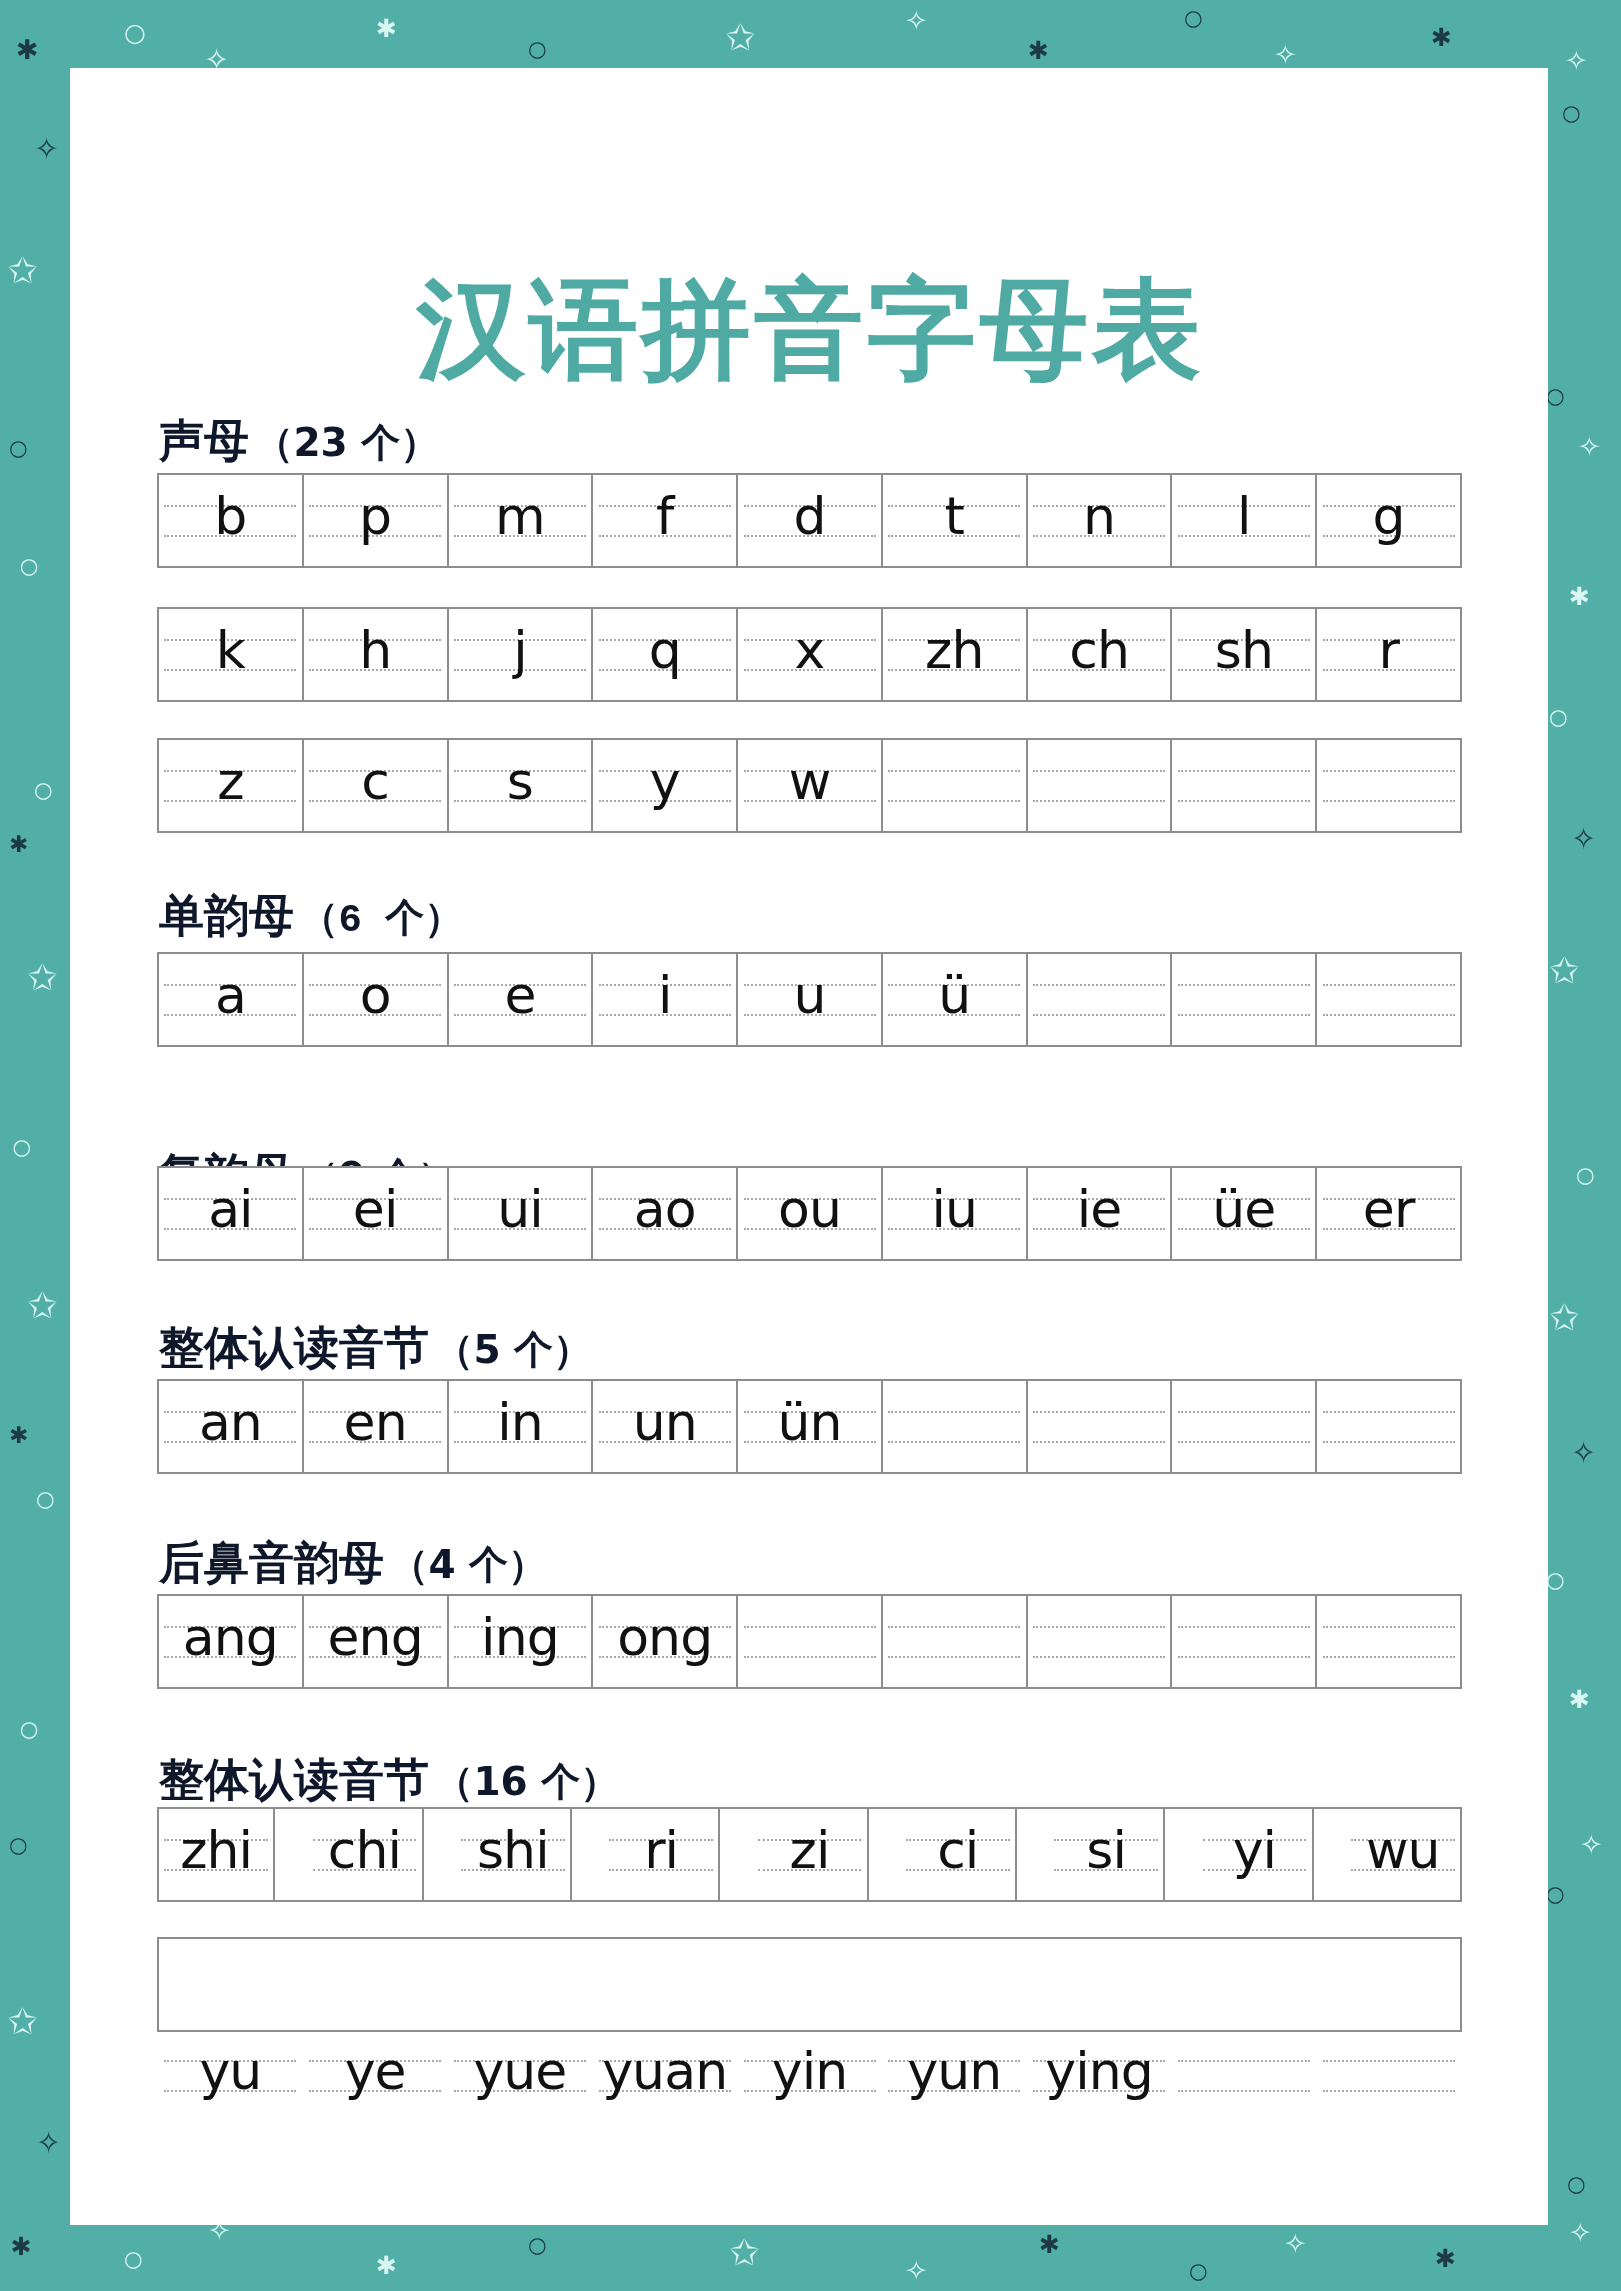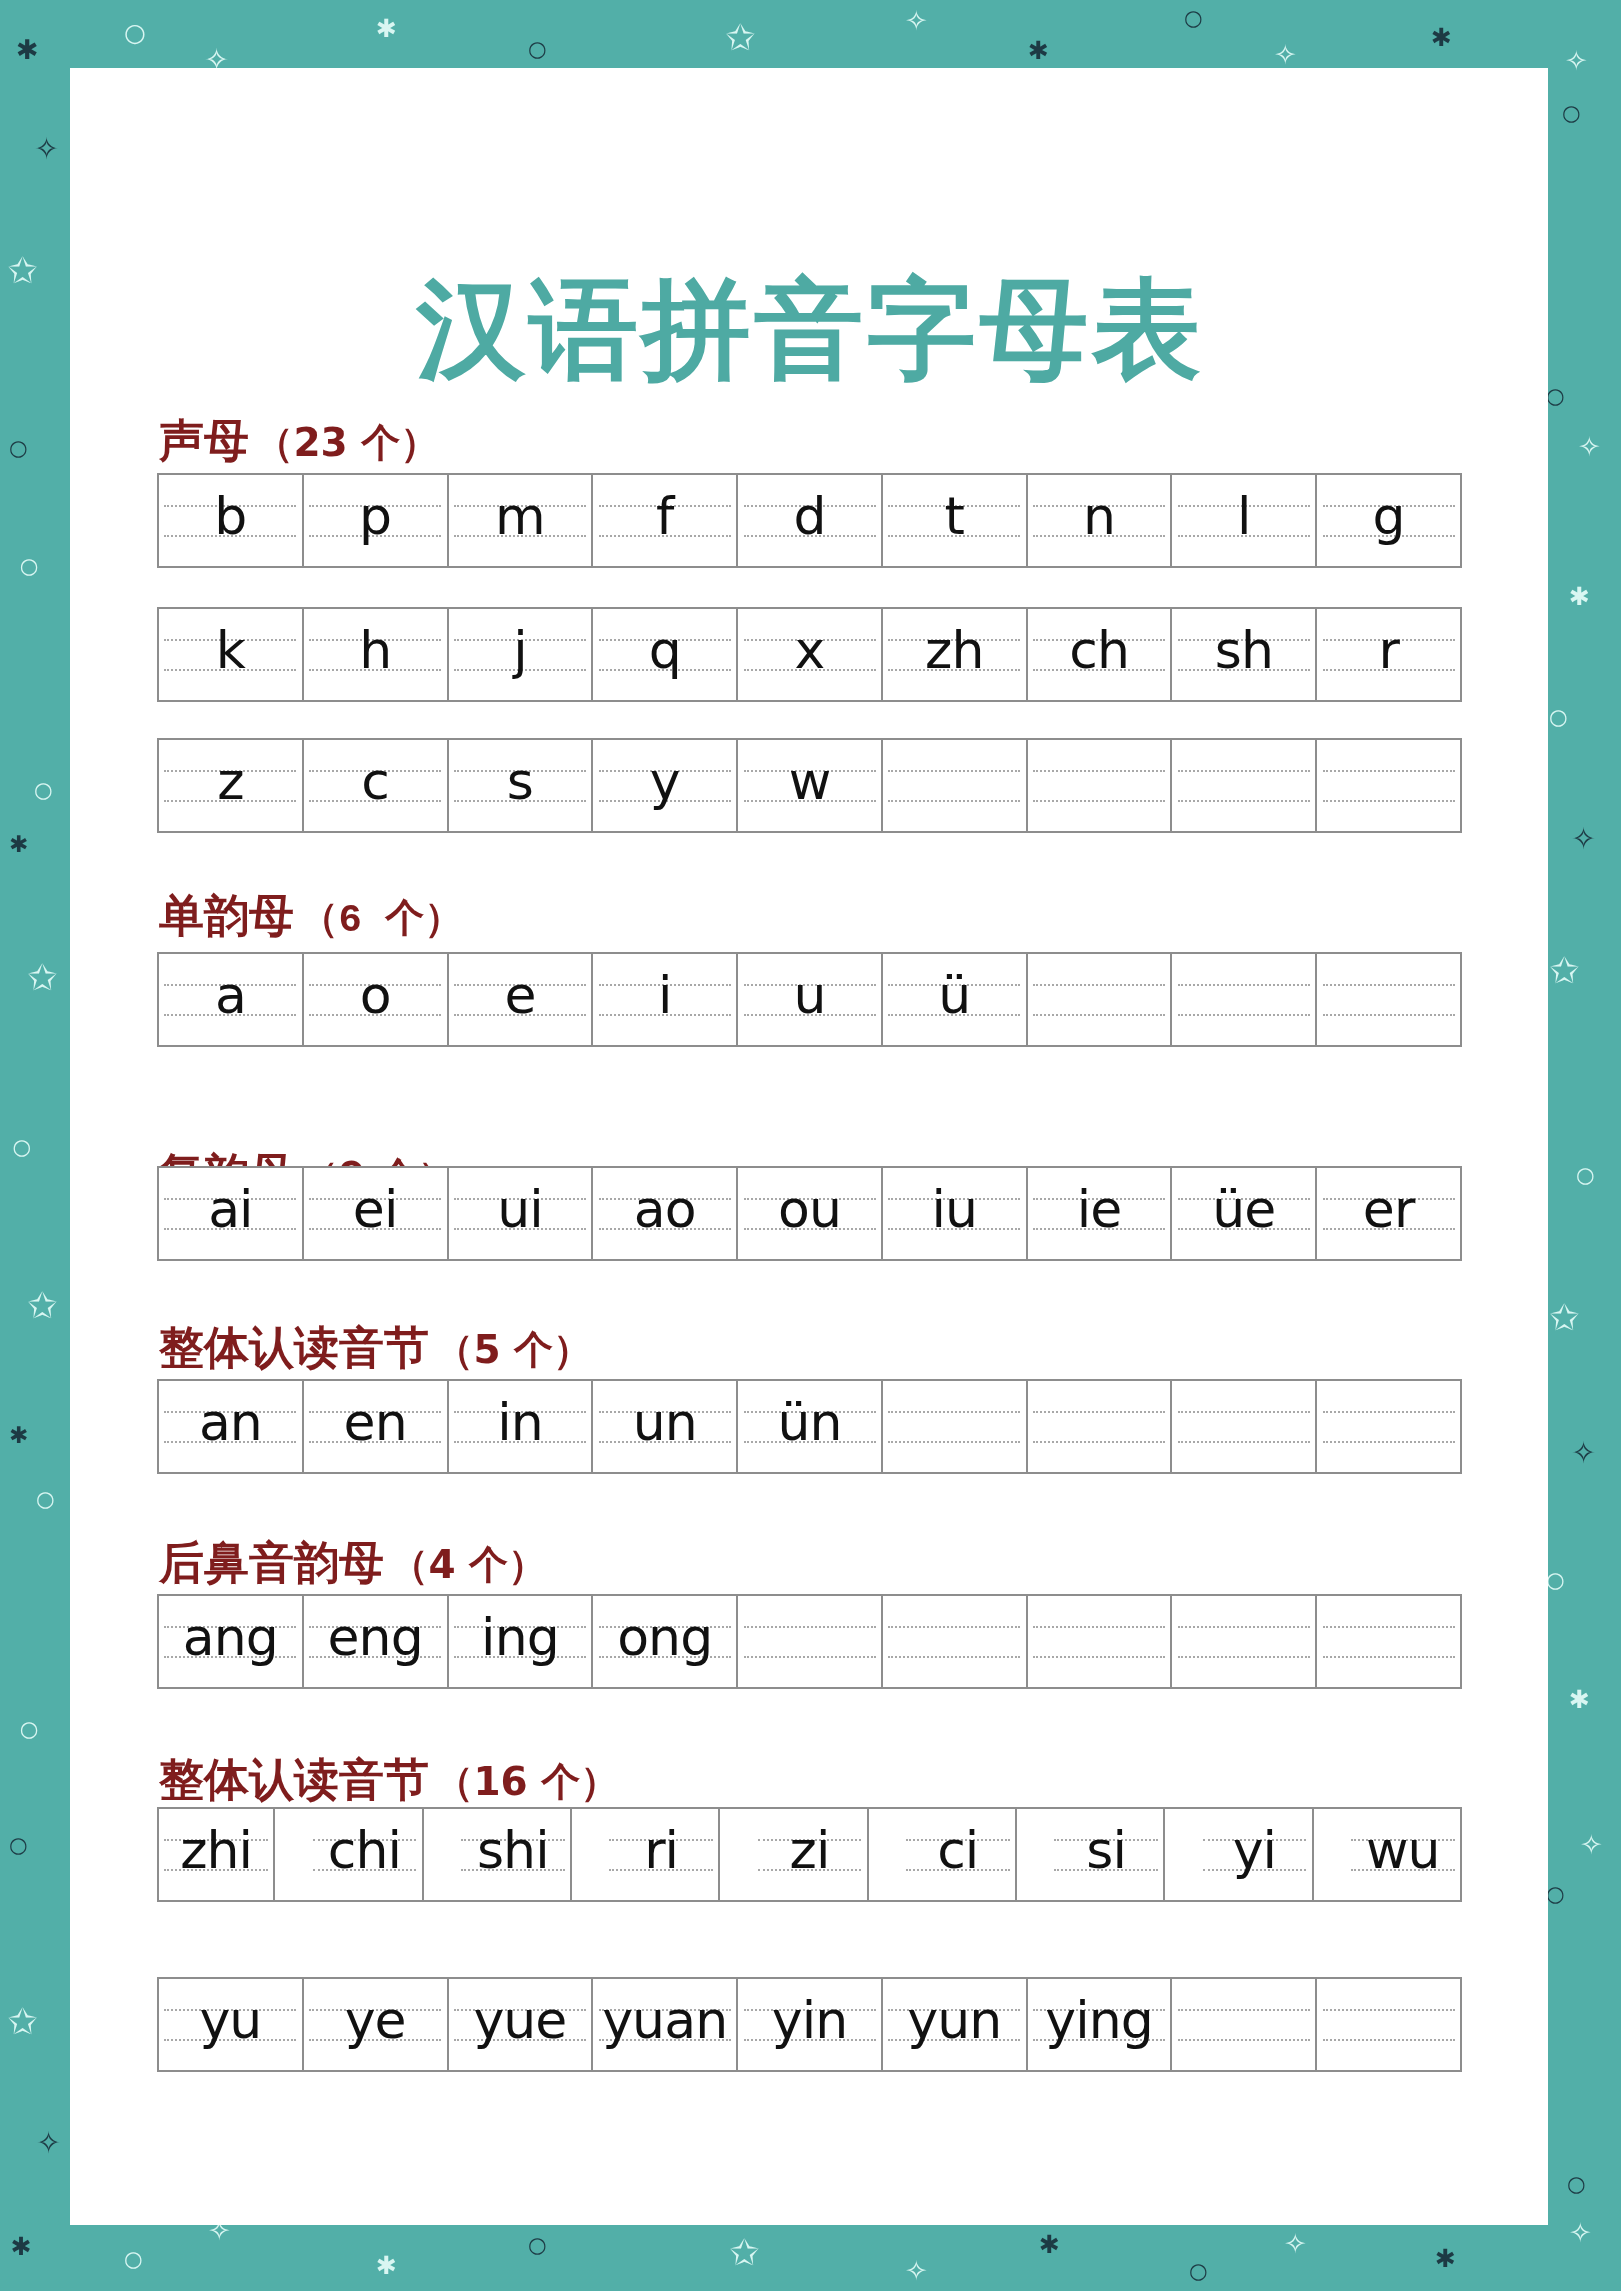--- a/index.html
+++ b/index.html
@@ -11,21 +11,21 @@
   .panel {
     position:absolute; left:70px; top:68px; width:1478px; height:2157px;
     background:#ffffff;
   }
   .title {
     position:absolute; left:0; right:0; top:184px; text-align:center;
     color:#4eaaa3; font-size:109px; font-weight:bold; letter-spacing:3.6px;
     font-family:"DejaVu Sans", sans-serif;
   }
   .section-label {
-    position:absolute; left:159px; color:#7f1d1d; font-weight:bold;
+    position:absolute; left:159px; color:#0f172a; font-weight:bold;
     font-size:45px; line-height:54px; white-space:nowrap;
     font-family:"DejaVu Sans", sans-serif;
   }
   .section-label .count { font-size:39px; font-weight:bold; margin-left:5.4px; }
   .grid-row {
     position:absolute; left:157px; width:1305px; height:95px;
     border:2.7px solid #8d8d8d; box-sizing:border-box;
     display:flex; background:#fff;
   }
   .cell {
@@ -488,21 +488,21 @@
         <div class="guide g1"></div>
         <div class="guide g2"></div>
         <div class="py">yi</div>
       </div>
       <div class="cell">
         <div class="guide g1"></div>
         <div class="guide g2"></div>
         <div class="py">wu</div>
       </div>
     </div>
-    <div class="grid-row" style="top: 1977px;">
+    <div class="grid-row" style="top: 1937px; align-items: flex-end;">
       <div class="cell">
         <div class="guide g1"></div>
         <div class="guide g2"></div>
         <div class="py">yu</div>
       </div>
       <div class="cell">
         <div class="guide g1"></div>
         <div class="guide g2"></div>
         <div class="py">ye</div>
       </div>

